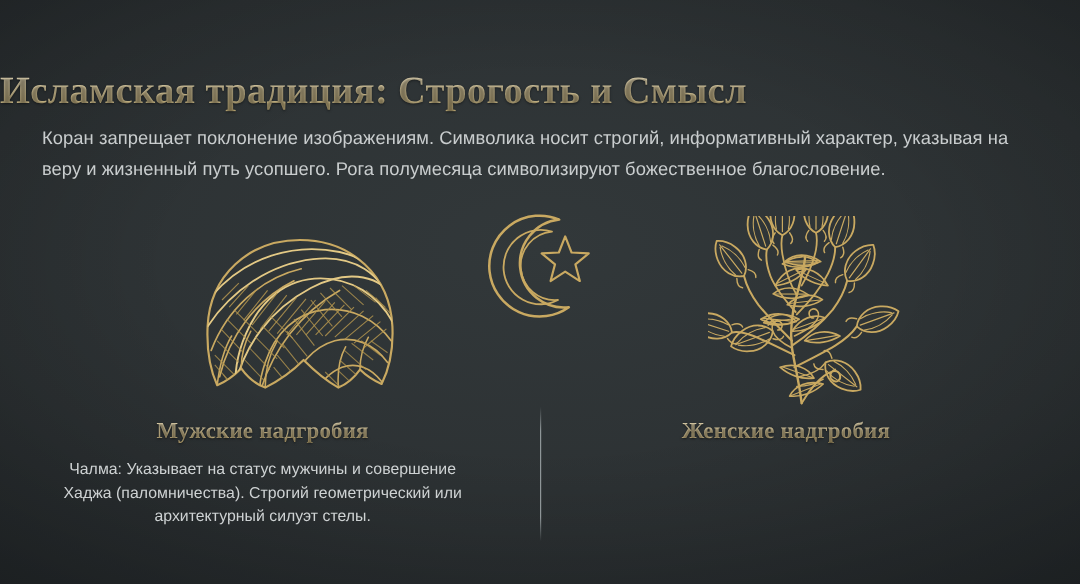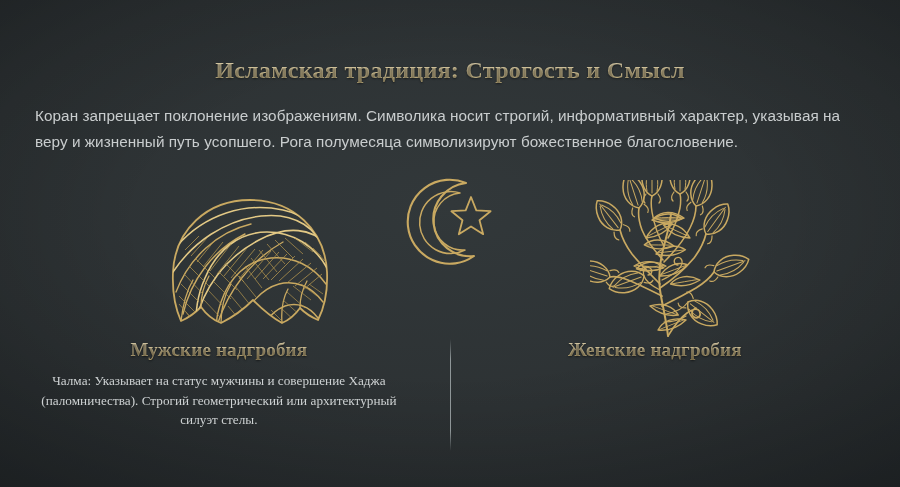--- a/index.html
+++ b/index.html
@@ -26,23 +26,23 @@
     background:
       radial-gradient(ellipse 85% 80% at 50% 45%, rgba(0,0,0,0) 40%, rgba(0,0,0,0.30) 100%);
   }
 
   
   .title {
     position: absolute;
     top: 36px;
     left: 0;
     width: 900px;
-    text-align: center;
+    text-align: left;
     font-family: "Liberation Serif", "DejaVu Serif", serif;
-    font-size: 24px;
+    font-size: 32px;
     line-height: 36px;
     letter-spacing: 0.3px;
     color: #e6d8b2;
     background: linear-gradient(180deg, #f3e9cd 0%, #e4d3a4 50%, #cdb87f 100%);
     -webkit-background-clip: text;
     background-clip: text;
     -webkit-text-fill-color: transparent;
     text-shadow: 0 1px 2px rgba(0,0,0,0.45);
     z-index: 3;
   }
@@ -100,21 +100,21 @@
     top: 339px;
     width: 1px;
     height: 112px;
     background: linear-gradient(180deg, rgba(150,158,160,0) 0%, rgba(160,168,170,0.85) 18%, rgba(160,168,170,0.85) 82%, rgba(150,158,160,0) 100%);
     z-index: 3;
   }
 
   
   .columns {
     position: absolute;
-    top: 338px;
+    top: 348px;
     left: 0;
     width: 868px;
     display: flex;
     z-index: 3;
   }
   .col {
     box-sizing: border-box;
     text-align: center;
   }
   .col.left  { width: 450px; padding: 0 32px 0 36px; }
@@ -133,21 +133,20 @@
     -webkit-text-fill-color: transparent;
     text-shadow: 0 1px 2px rgba(0,0,0,0.5);
     margin: 0 0 9px 0;
   }
   .col-body {
     font-size: 13.2px;
     line-height: 19.5px;
     color: #ced2d3;
     letter-spacing: 0.02px;
     margin: 0;
-    font-family: Liberation Serif, serif;
   }
 </style>
 </head>
 <body>
 
 <div id="slide">
 
   <h1 class="title">Исламская традиция: Строгость и Смысл</h1>
 
   <p class="subtitle">Коран запрещает поклонение изображениям. Символика носит строгий, информативный характер, указывая на веру и жизненный путь усопшего. Рога полумесяца символизируют божественное благословение.</p>

